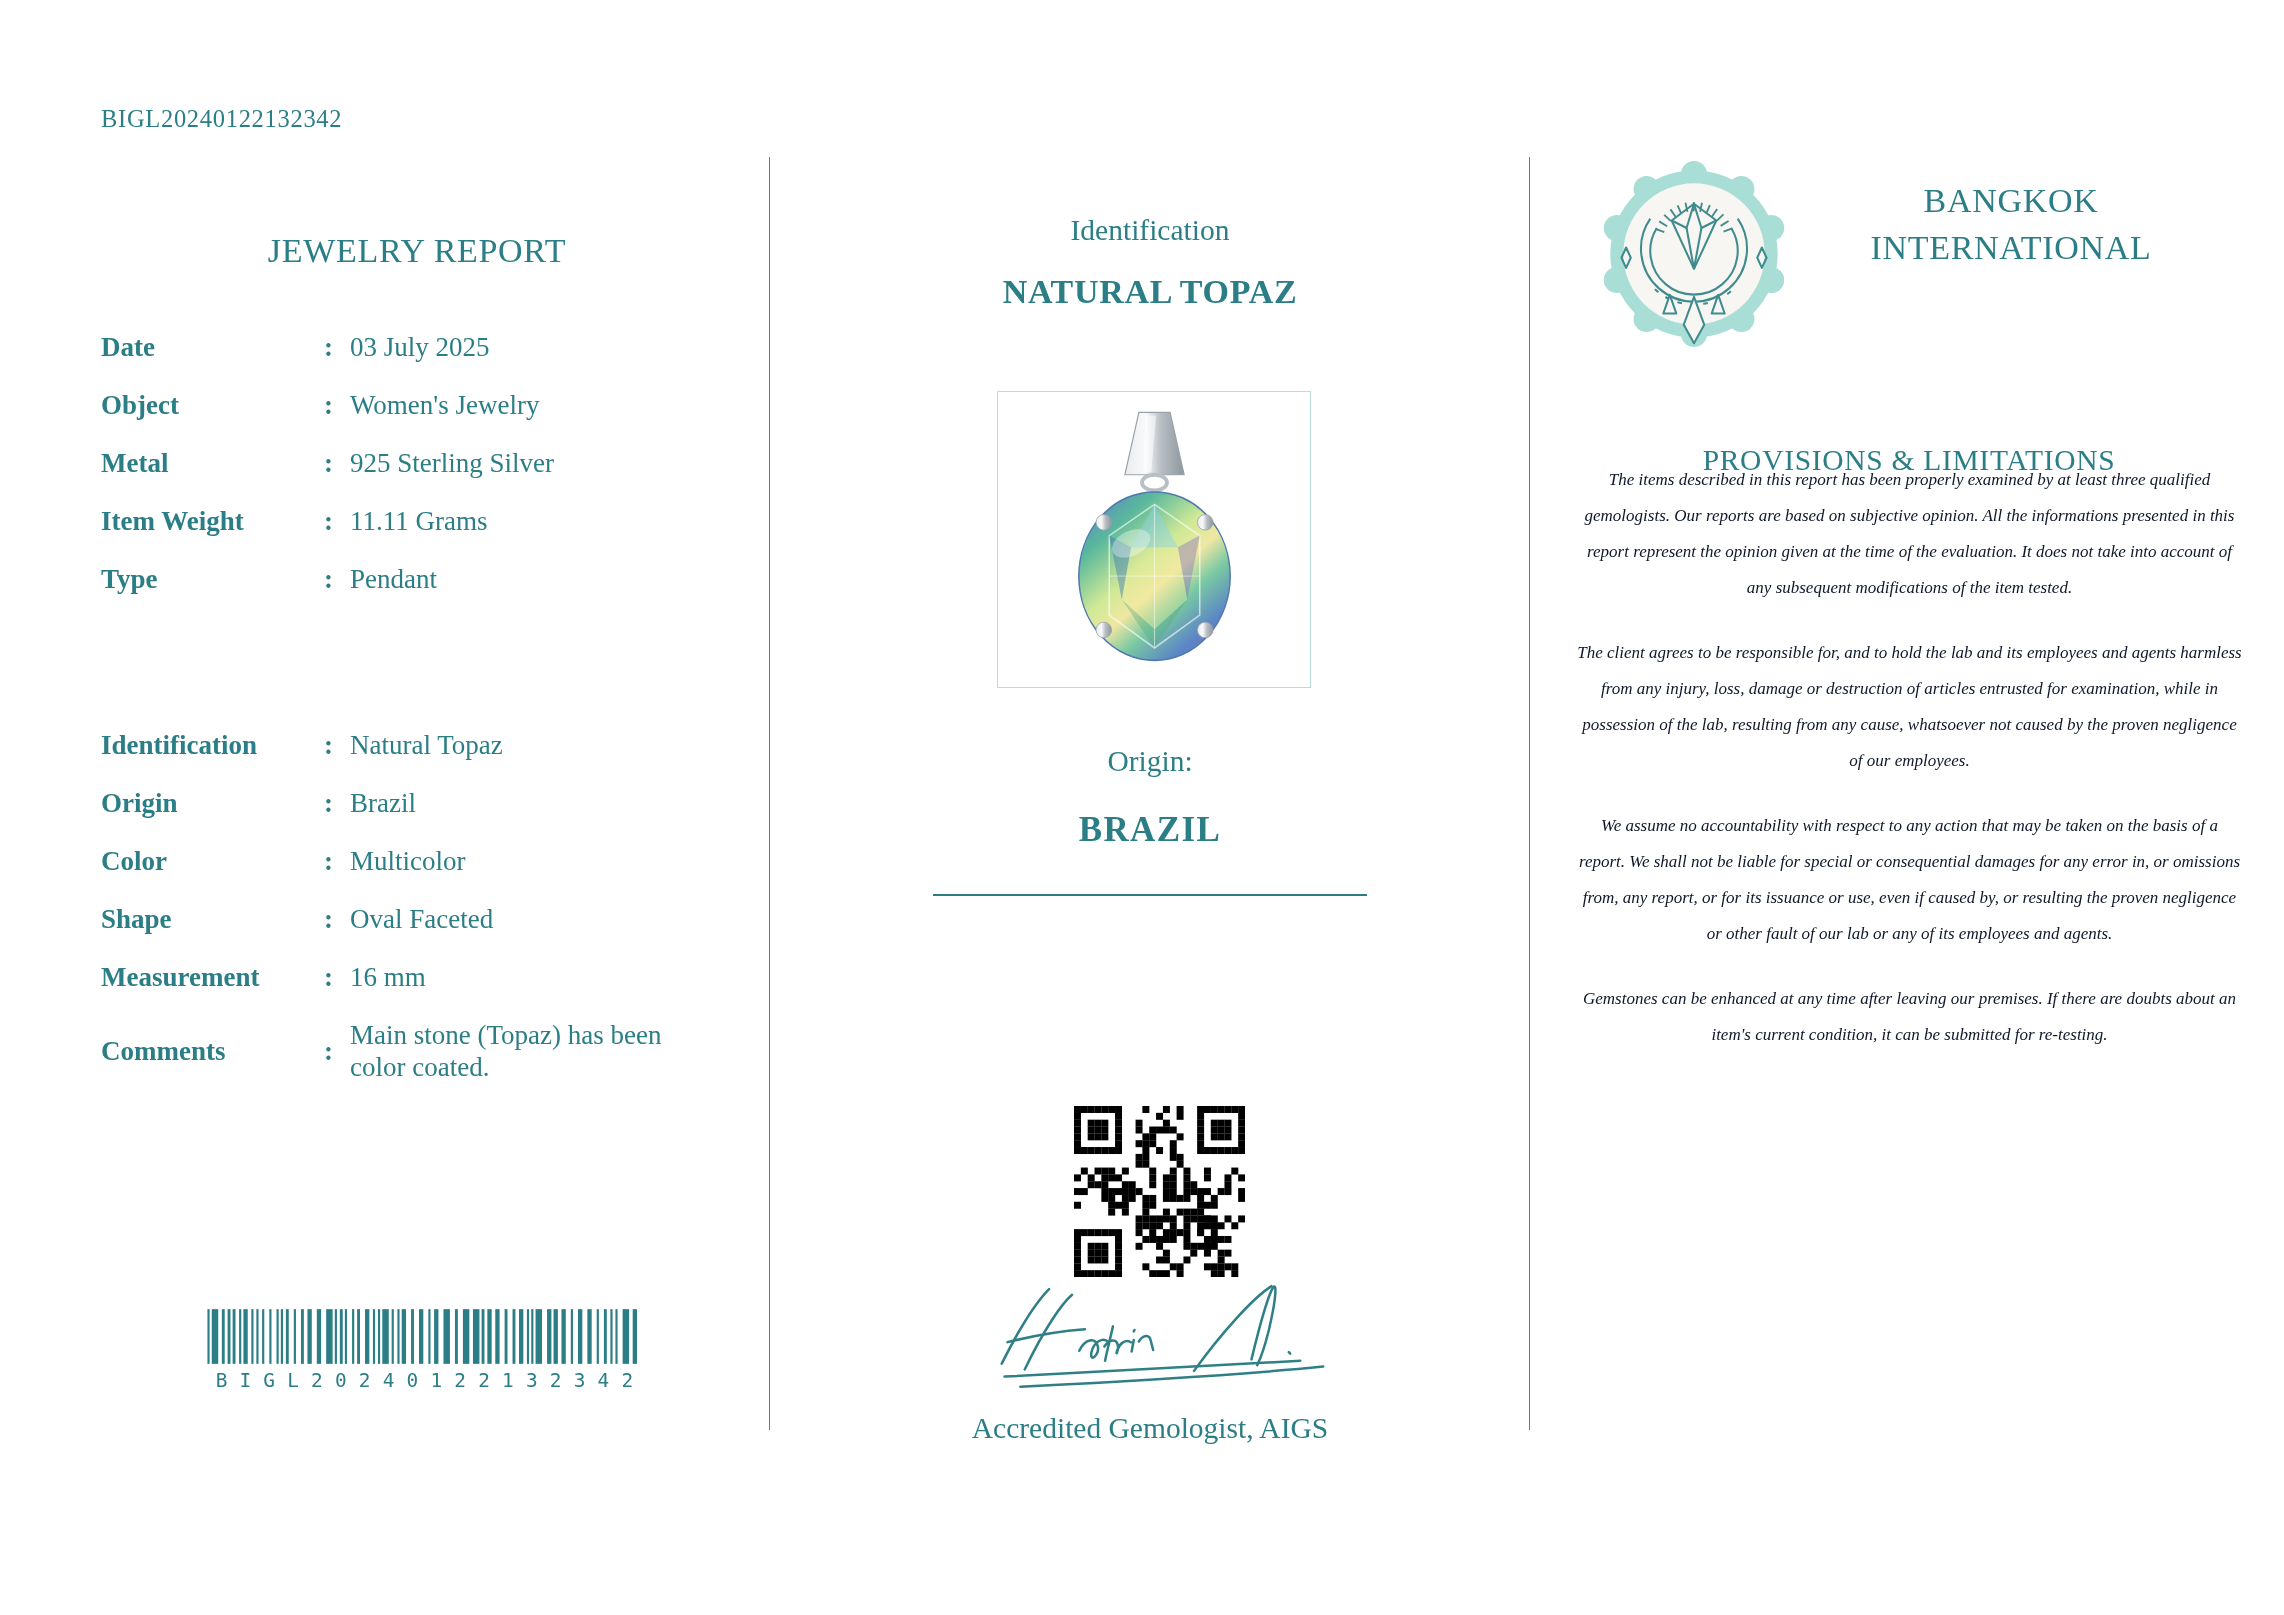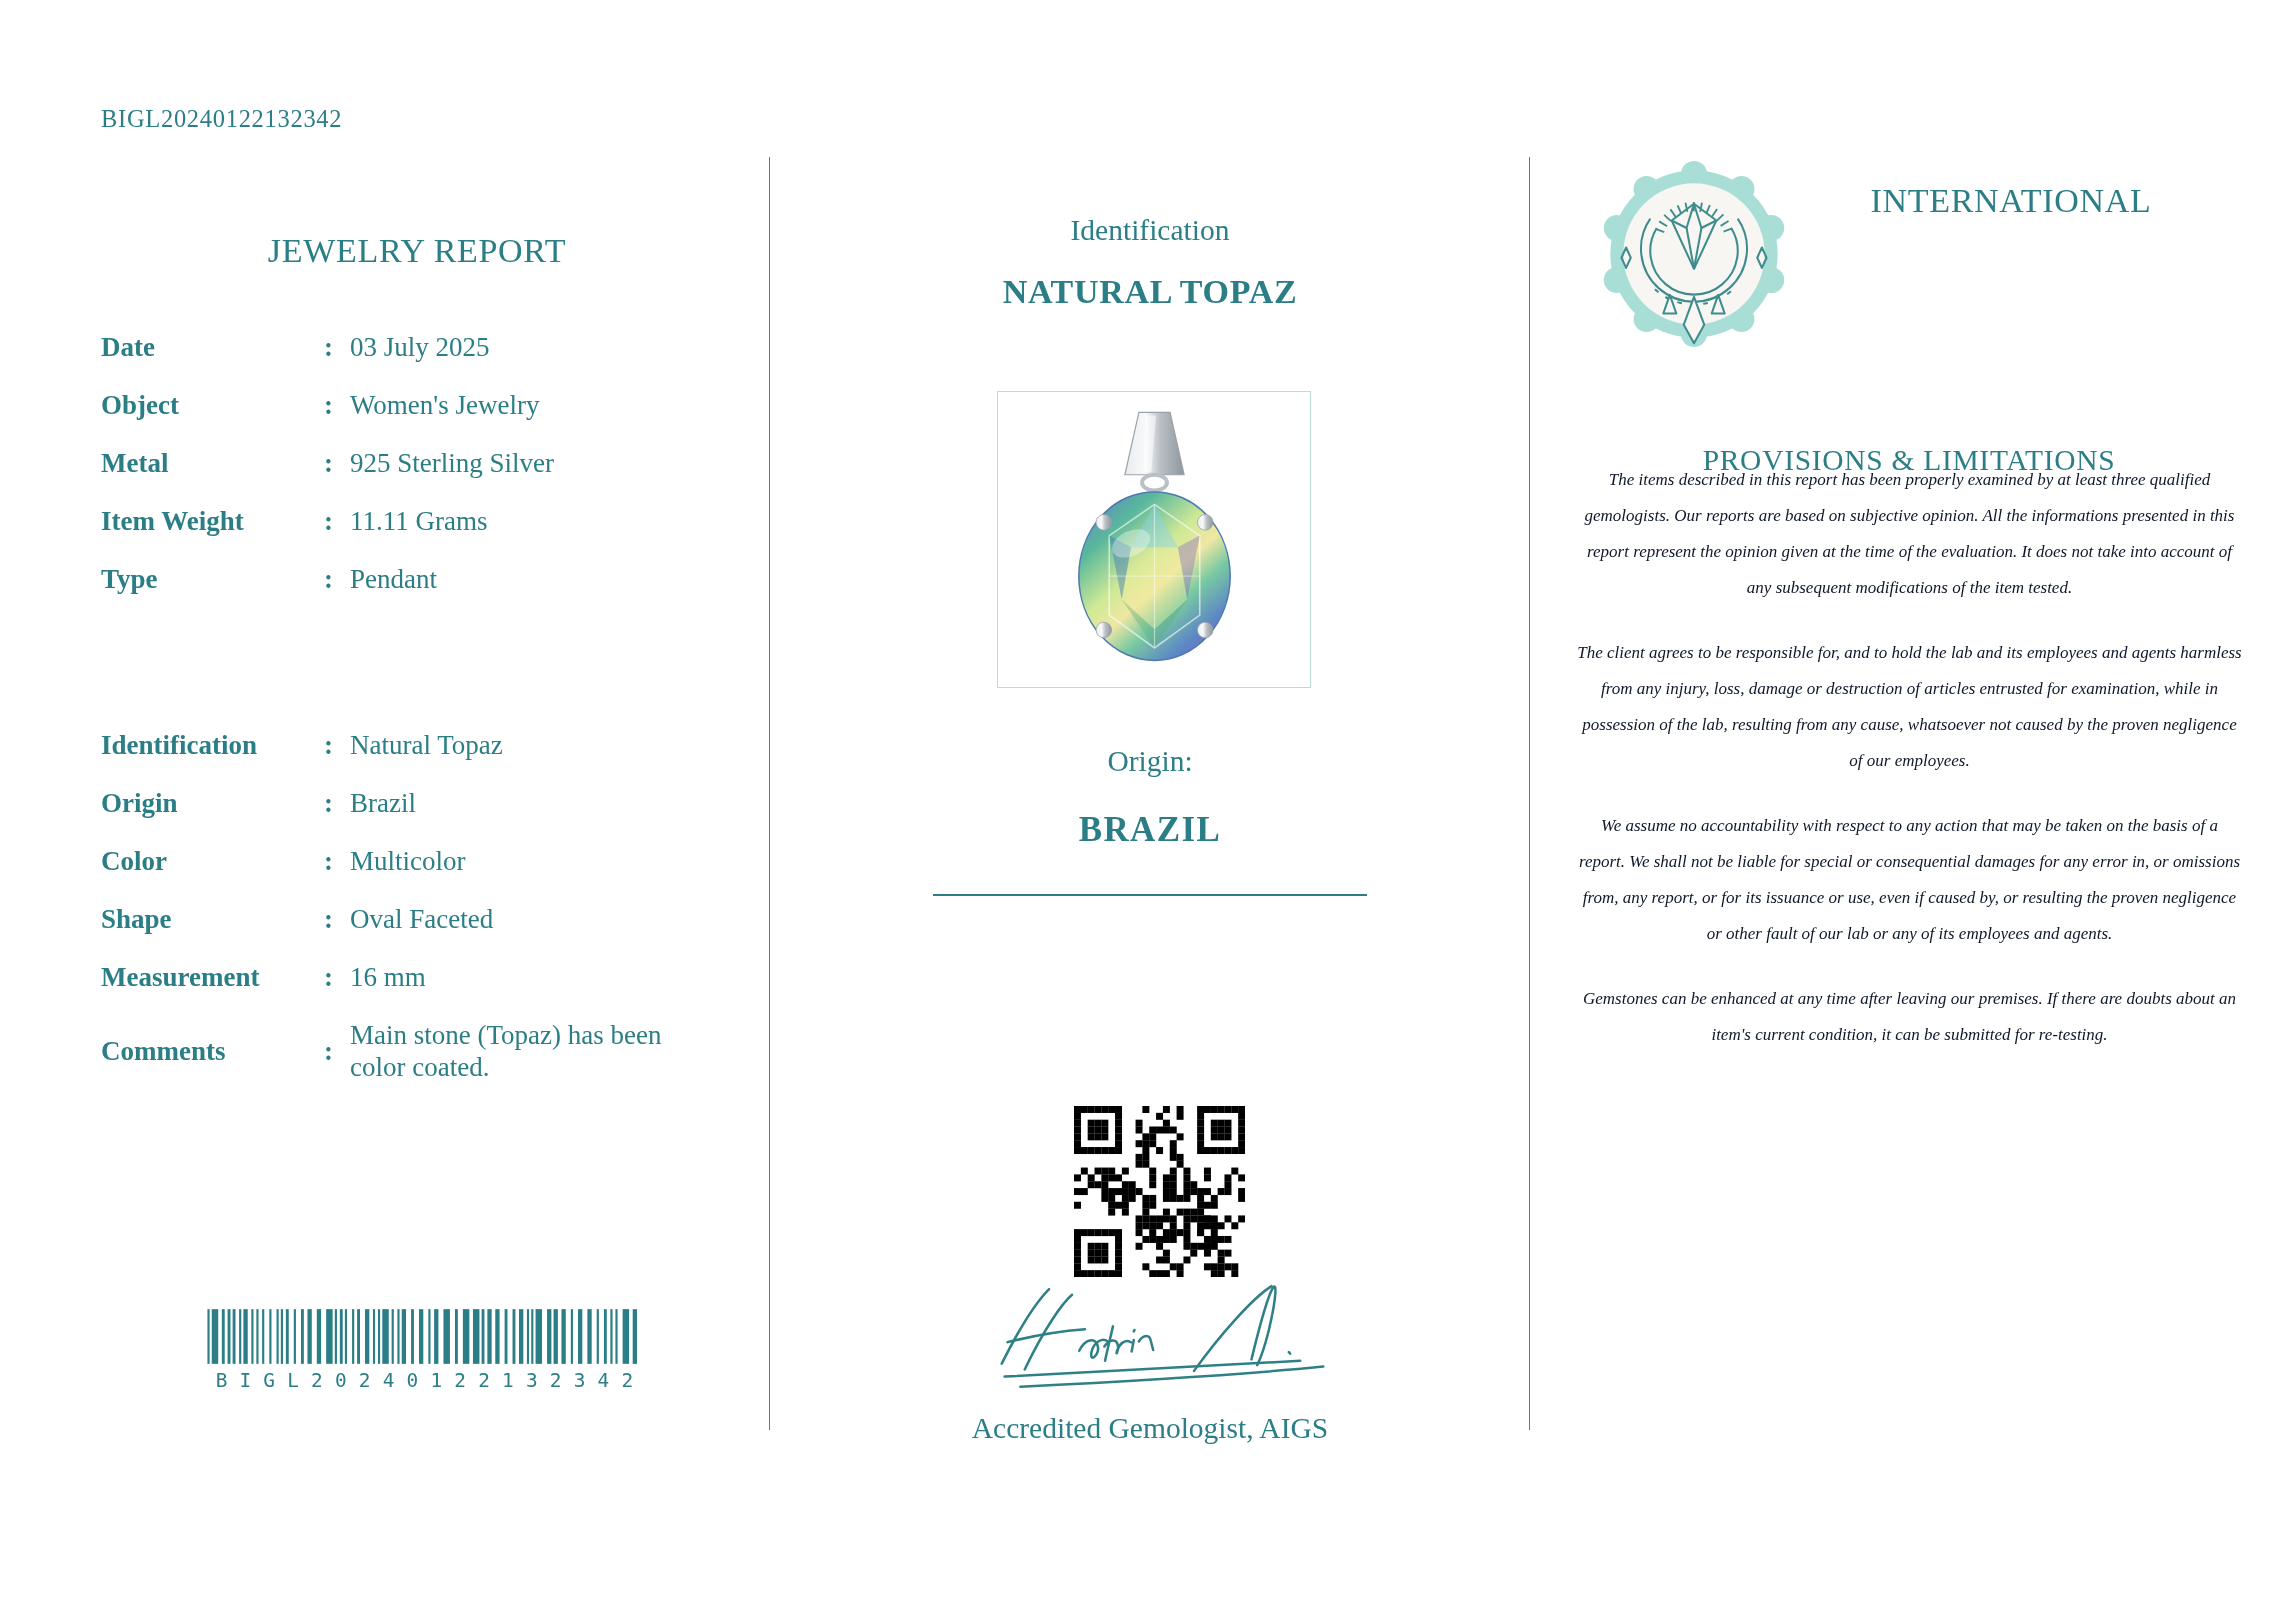--- a/index.html
+++ b/index.html
@@ -578,20 +578,21 @@
         <line x1="106.60396794147903" y1="54.64752471812748" x2="108.54631145367873" y2="44.837973164635564"></line>
         <line x1="113.1755299393715" y1="56.65665284599098" x2="117.05068580389252" y2="47.438021330105975"></line>
         <line x1="119.20887811644786" y1="59.94614105853795" x2="124.85854815069723" y2="51.69500607575498"></line>
         <line x1="124.45755321151412" y1="64.38161540439408" x2="131.65095121490063" y2="57.43503169980411"></line>
         <line x1="128.7071494670685" y1="69.7818889707141" x2="137.15042872208863" y2="64.42362102092413"></line>
         <line x1="131.78407299746448" y1="75.92636327812332" x2="141.13232976142461" y2="72.37529365404194"></line>
       </g>
   </svg>
 
   <div class="abs lab-title">
+    <div>BANGKOK</div>
     <div>INTERNATIONAL</div>
   </div>
 
   <div class="abs prov-title">PROVISIONS &amp; LIMITATIONS</div>
 
   <div class="abs prov-paras">
     <p>The items described in this report has been properly examined by at least three qualified gemologists. Our reports are based on subjective opinion. All the informations presented in this report represent the opinion given at the time of the evaluation. It does not take into account of any subsequent modifications of the item tested.</p>
     <p>The client agrees to be responsible for, and to hold the lab and its employees and agents harmless from any injury, loss, damage or destruction of articles entrusted for examination, while in possession of the lab, resulting from any cause, whatsoever not caused by the proven negligence of our employees.</p>
     <p>We assume no accountability with respect to any action that may be taken on the basis of a report. We shall not be liable for special or consequential damages for any error in, or omissions from, any report, or for its issuance or use, even if caused by, or resulting the proven negligence or other fault of our lab or any of its employees and agents.</p>
     <p>Gemstones can be enhanced at any time after leaving our premises. If there are doubts about an item's current condition, it can be submitted for re-testing.</p>

